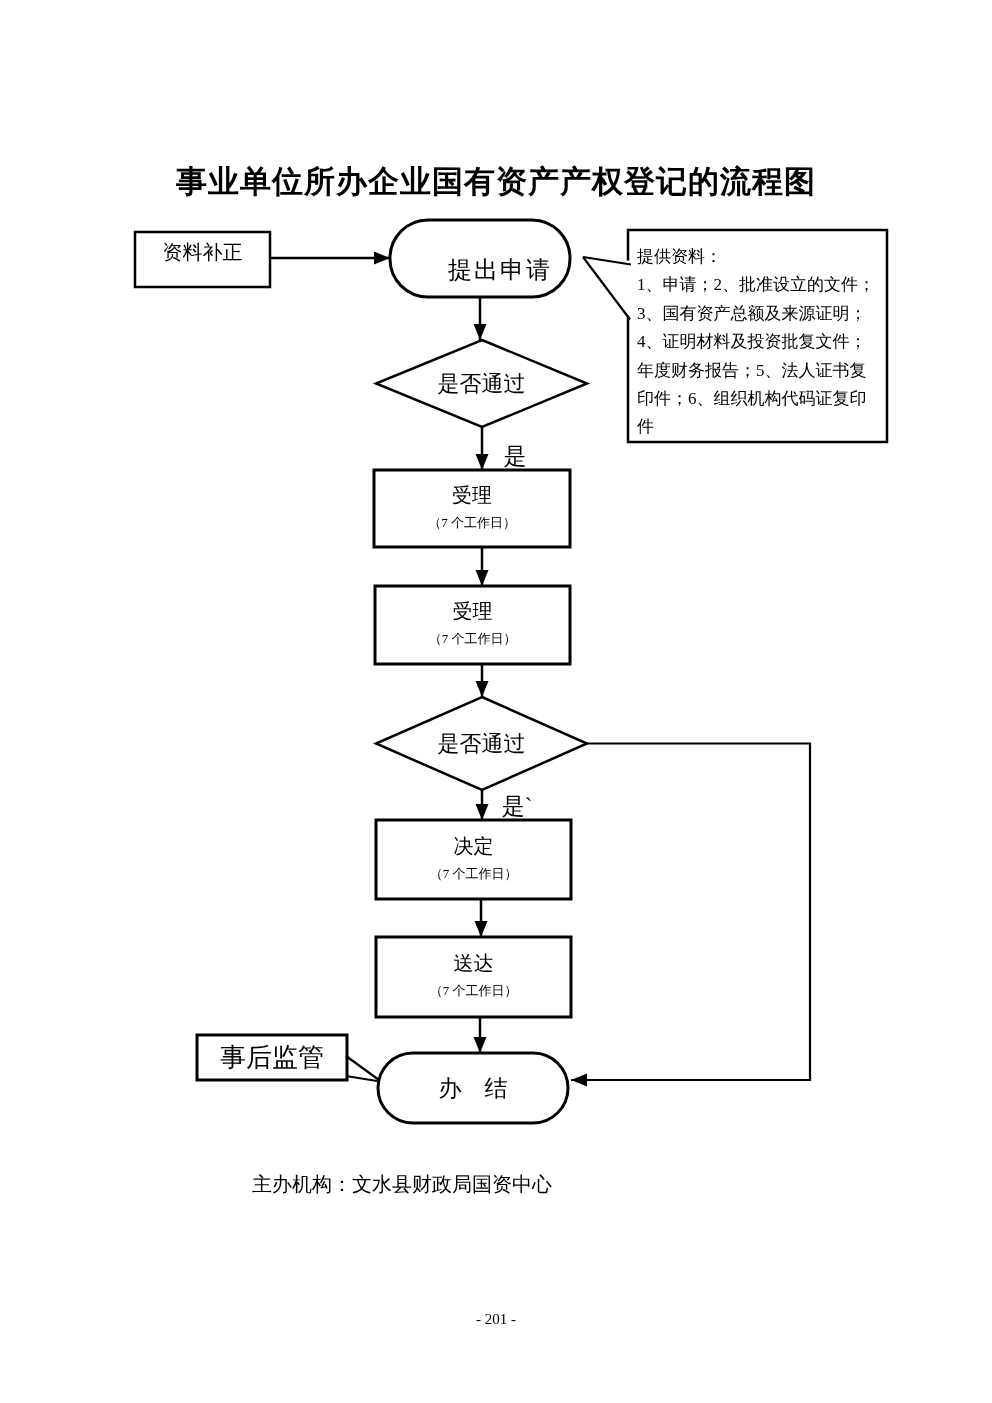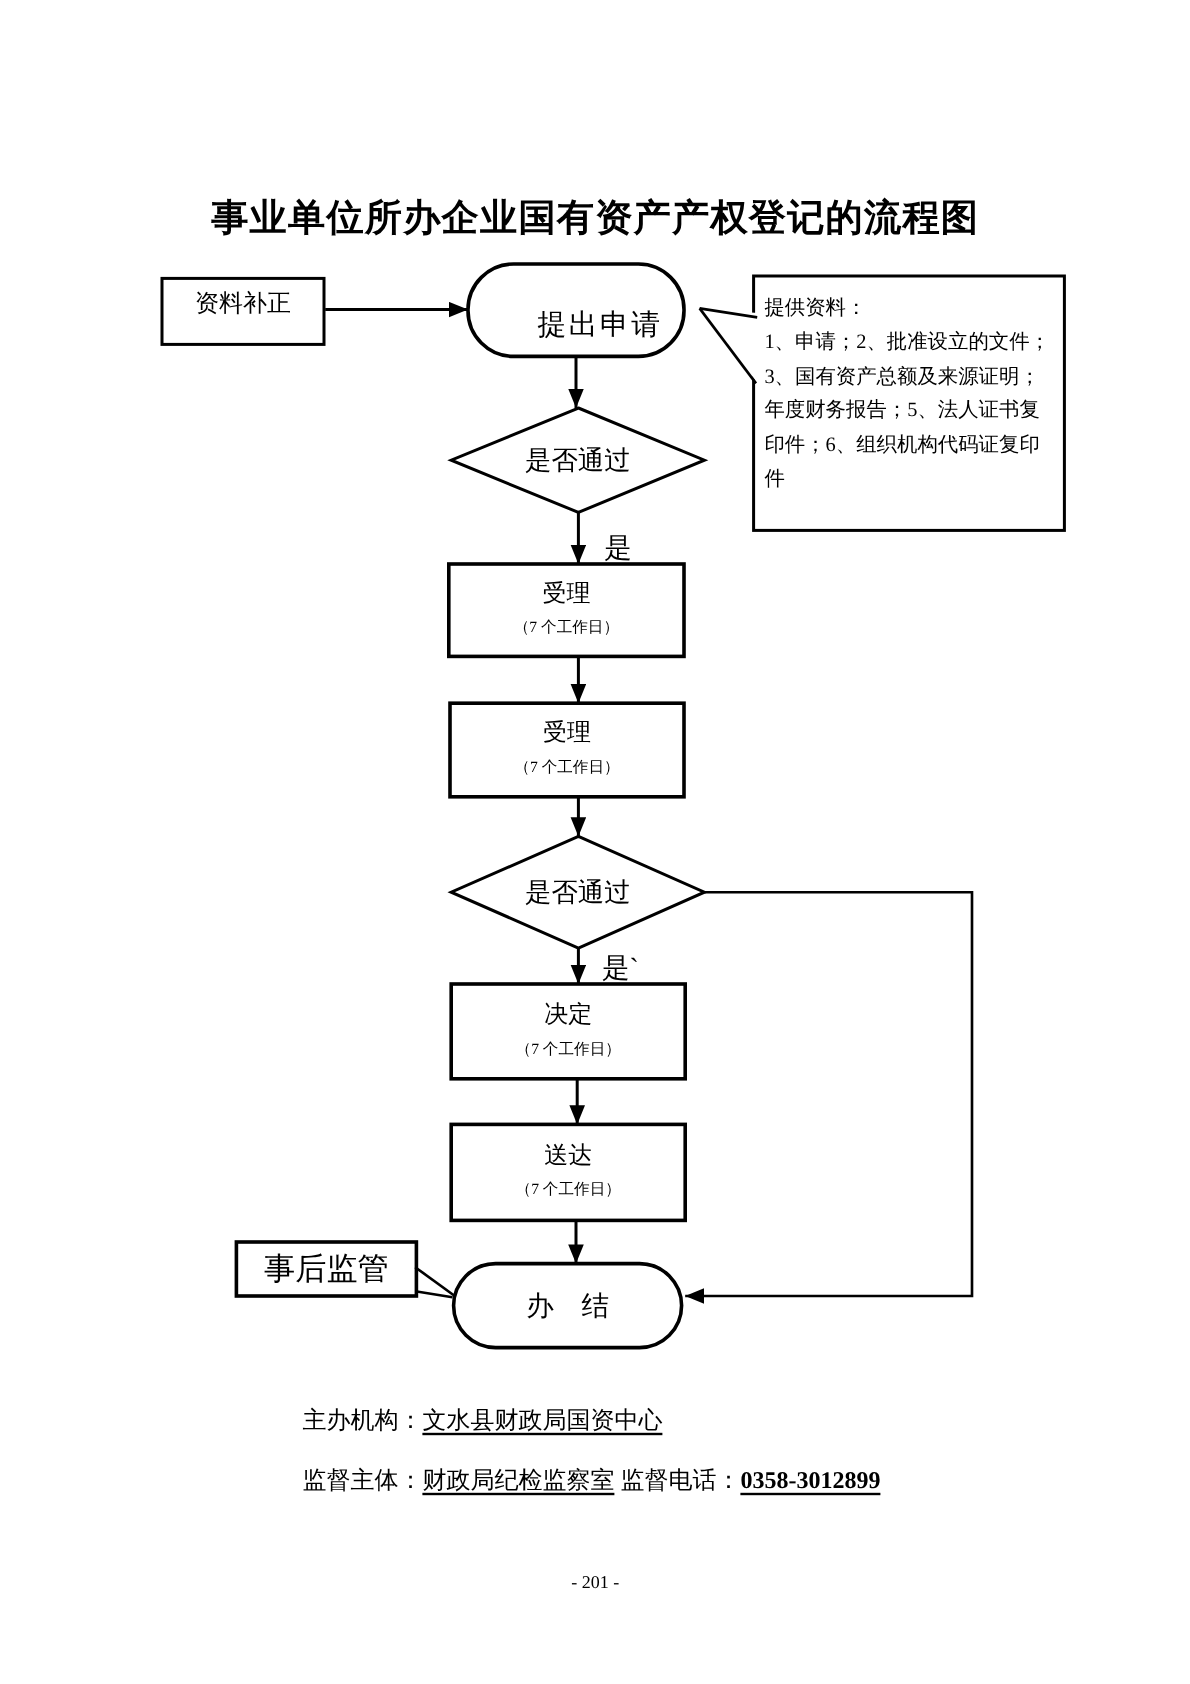--- a/index.html
+++ b/index.html
@@ -27,21 +27,21 @@
   .proc .sub{font-size:13px;}
   .infotext{
     position:absolute;left:637px;top:243px;width:246px;
     font-size:17px;line-height:28.4px;text-align:left;
   }
   .yes{font-size:23px;}
   .footer-line{
     position:absolute;left:252px;height:26px;line-height:26px;
     font-size:20px;white-space:nowrap;display:block;text-align:left;
   }
-  .u{text-decoration:underline;text-underline-offset:4px;}
+  .u{text-underline-offset:4px;}
   .b{font-weight:bold;}
   .pagenum{
     left:0;top:1295px;width:100%;font-size:15px;justify-content:center;margin-top:16px;
   }
 </style>
 </head>
 <body>
 
 <div id="page">
 
@@ -93,20 +93,21 @@
   <div class="label title">事业单位所办企业国有资产产权登记的流程图</div>
 
   <div class="label" style="left:135px;top:232px;width:135px;height:41px;font-size:20px;">资料补正</div>
 
   <div class="label" style="left:410px;top:220px;width:180px;height:99px;font-size:24px;letter-spacing:2px;">提出申请</div>
 
   <div class="infotext">
     <div>提供资料：</div>
     <div>1、申请；2、批准设立的文件；</div>
     <div>3、国有资产总额及来源证明；</div>
+    <div>4、证明材料及投资批复文件；</div>
     <div>年度财务报告；5、法人证书复</div>
     <div>印件；6、组织机构代码证复印</div>
     <div>件</div>
   </div>
 
   <div class="label" style="left:376px;top:340px;width:211px;height:87px;font-size:22px;">是否通过</div>
 
   <div class="label yes" style="left:500px;top:441px;width:30px;height:30px;">是</div>
 
   <div class="label proc" style="left:374px;top:470px;width:196px;height:77px;">
@@ -134,19 +135,16 @@
   </div>
 
   <div class="label" style="left:197px;top:1035px;width:150px;height:45px;font-size:26px;">事后监管</div>
 
   <div class="label" style="left:378px;top:1053px;width:190px;height:70px;font-size:23px;">办　结</div>
 
   <div class="footer-line" style="top:1171px;">
     <span>主办机构：</span><span class="u">文水县财政局国资中心</span>
   </div>
 
-  <div class="footer-line" style="top:1221px;">
-    <span>监督主体：</span><span class="u">财政局纪检监察室</span><span>&nbsp;</span><span>监督电话：</span><span class="u b">0358-3012899</span>
-  </div>
 
   <div class="label pagenum">- 201 -</div>
 
 </div>
 
 </body></html>

